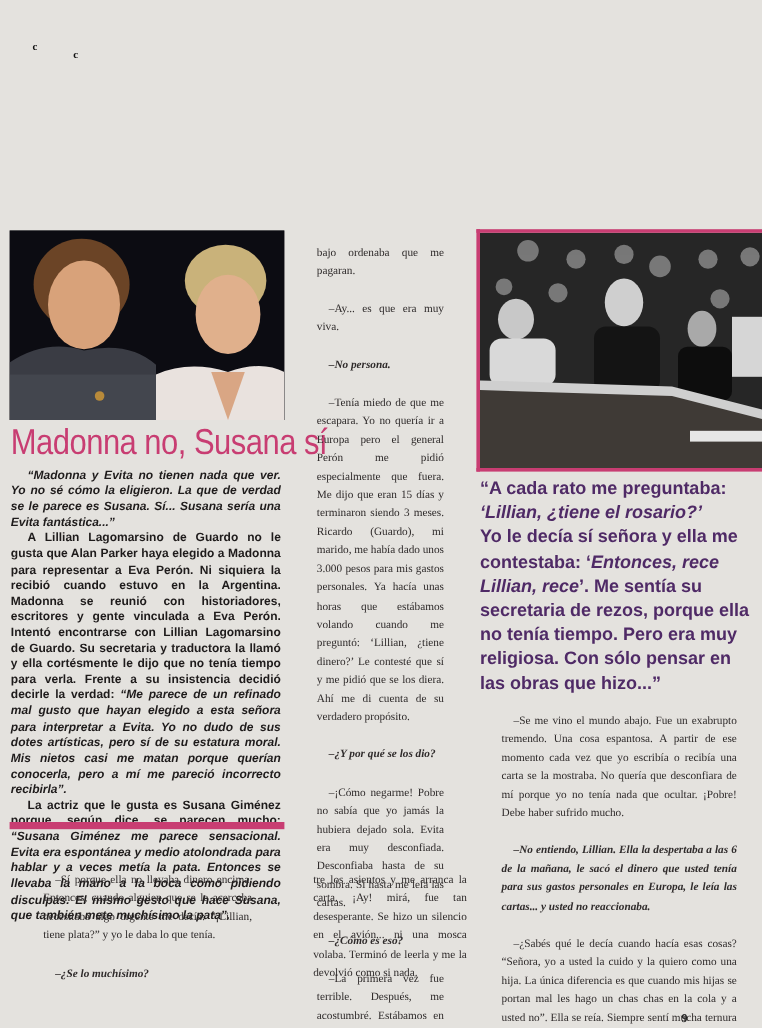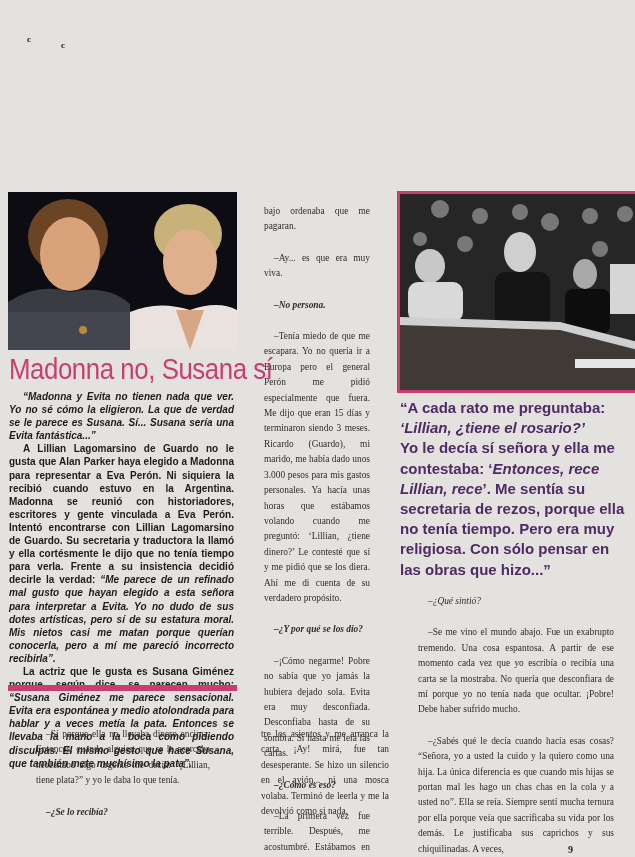--- a/index.html
+++ b/index.html
@@ -58,21 +58,21 @@
 <div class="intro">
   <p><i>“Madonna y Evita no tienen nada que ver. Yo no sé cómo la eligieron. La que de verdad se le parece es Susana. Sí... Susana sería una Evita fantástica...”</i></p>
   <p><span>A Lillian Lagomarsino de Guardo no le gusta que Alan Parker haya elegido a Madonna para representar a Eva Perón. Ni siquiera la recibió cuando estuvo en la Argentina. Madonna se reunió con historiadores, escritores y gente vinculada a Eva Perón. Intentó encontrarse con Lillian Lagomarsino de Guardo. Su secretaria y traductora la llamó y ella cortésmente le dijo que no tenía tiempo para verla. Frente a su insistencia decidió decirle la verdad: </span><i>“Me parece de un refinado mal gusto que hayan elegido a esta señora para interpretar a Evita. Yo no dudo de sus dotes artísticas, pero sí de su estatura moral. Mis nietos casi me matan porque querían conocerla, pero a mí me pareció incorrecto recibirla”.</i></p>
   <p><span>La actriz que le gusta es Susana Giménez porque, según dice, se parecen mucho: </span><i>“Susana Giménez me parece sensacional. Evita era espontánea y medio atolondrada para hablar y a veces metía la pata. Entonces se llevaba la mano a la boca como pidiendo disculpas. El mismo gesto que hace Susana, que también mete muchísimo la pata”.</i></p>
 </div>
 
 <div class="pinkbar"></div>
 
 <div class="col" id="col-left-bottom">
   <p>–Sí porque ella no llevaba dinero encima. Entonces, cuando alguien que se le acercaba necesitaba algo urgente me decía: “¡Lillian, tiene plata?” y yo le daba lo que tenía.</p>
-  <p class="q">–¿Se lo recibía?</p>
+  <p class="q">–¿Se lo muchísimo?</p>
 </div>
 
 <div class="col" id="col-mid">
   <p class="noind">bajo ordenaba que me pagaran.</p>
   <p>–Ay... es que era muy viva.</p>
   <p class="q">–No persona.</p>
   <p>–Tenía miedo de que me escapara. Yo no quería ir a Europa pero el general Perón me pidió especialmente que fuera. Me dijo que eran 15 días y terminaron siendo 3 meses. Ricardo (Guardo), mi marido, me había dado unos 3.000 pesos para mis gastos personales. Ya hacía unas horas que estábamos volando cuando me preguntó: ‘Lillian, ¿tiene dinero?’ Le contesté que sí y me pidió que se los diera. Ahí me di cuenta de su verdadero propósito.</p>
   <p class="q">–¿Y por qué se los dio?</p>
   <p>–¡Cómo negarme! Pobre no sabía que yo jamás la hubiera dejado sola. Evita era muy desconfiada. Desconfiaba hasta de su sombra. Si hasta me leía las cartas.</p>
   <p class="q">–¿Cómo es eso?</p>
@@ -112,18 +112,18 @@
   </svg>
 </div>
 
 <div class="pull">
   <span>“A cada rato me preguntaba: </span><br>
   <i>‘Lillian, ¿tiene el rosario?’</i><br>
   <span> Yo le decía sí señora y ella me contestaba: ‘</span><i>Entonces, rece Lillian, rece</i><span>’. Me sentía su secretaria de rezos, porque ella no tenía tiempo. Pero era muy religiosa. Con sólo pensar en las obras que hizo...”</span>
 </div>
 
 <div class="col" id="col-right">
-  <p class="q" style="font-weight:normal">–¿Qué sintió?</p>
   <p>–Se me vino el mundo abajo. Fue un exabrupto tremendo. Una cosa espantosa. A partir de ese momento cada vez que yo escribía o recibía una carta se la mostraba. No quería que desconfiara de mí porque yo no tenía nada que ocultar. ¡Pobre! Debe haber sufrido mucho.</p>
+  <p class="q">–No entiendo, Lillian. Ella la despertaba a las 6 de la mañana, le sacó el dinero que usted tenía para sus gastos personales en Europa, le leía las cartas... y usted no reaccionaba.</p>
   <p>–¿Sabés qué le decía cuando hacía esas cosas? “Señora, yo a usted la cuido y la quiero como una hija. La única diferencia es que cuando mis hijas se portan mal les hago un chas chas en la cola y a usted no”. Ella se reía. Siempre sentí mucha ternura por ella porque veía que sacrificaba su vida por los demás. Le justificaba sus caprichos y sus chiquilinadas. A veces,</p>
 </div>
 
 <div class="pagenum">9</div>
 
 </body></html>

